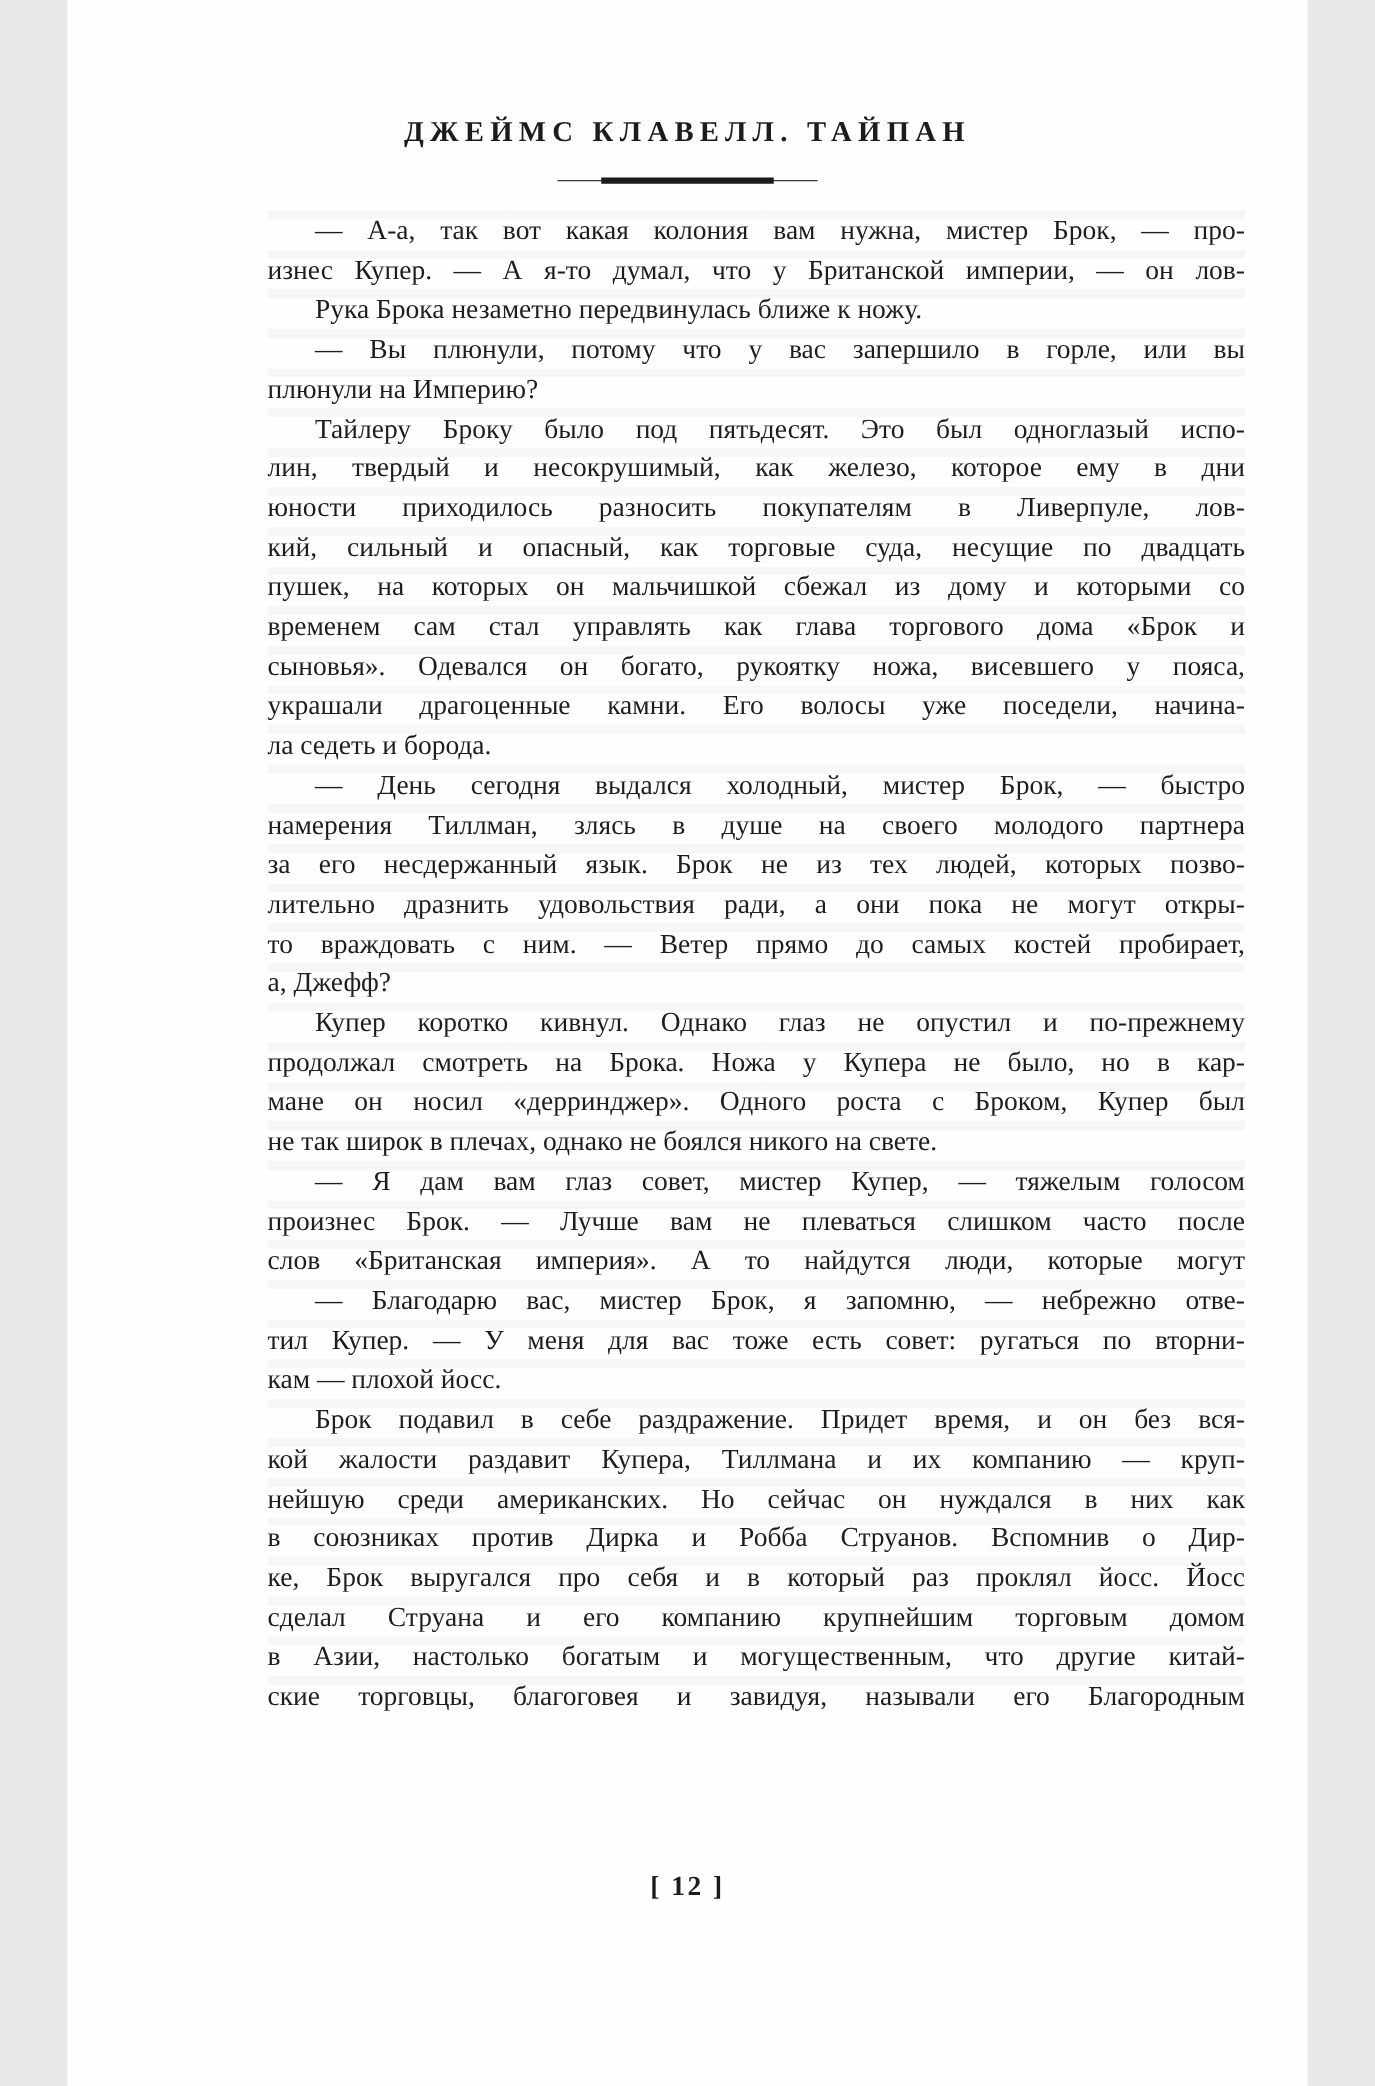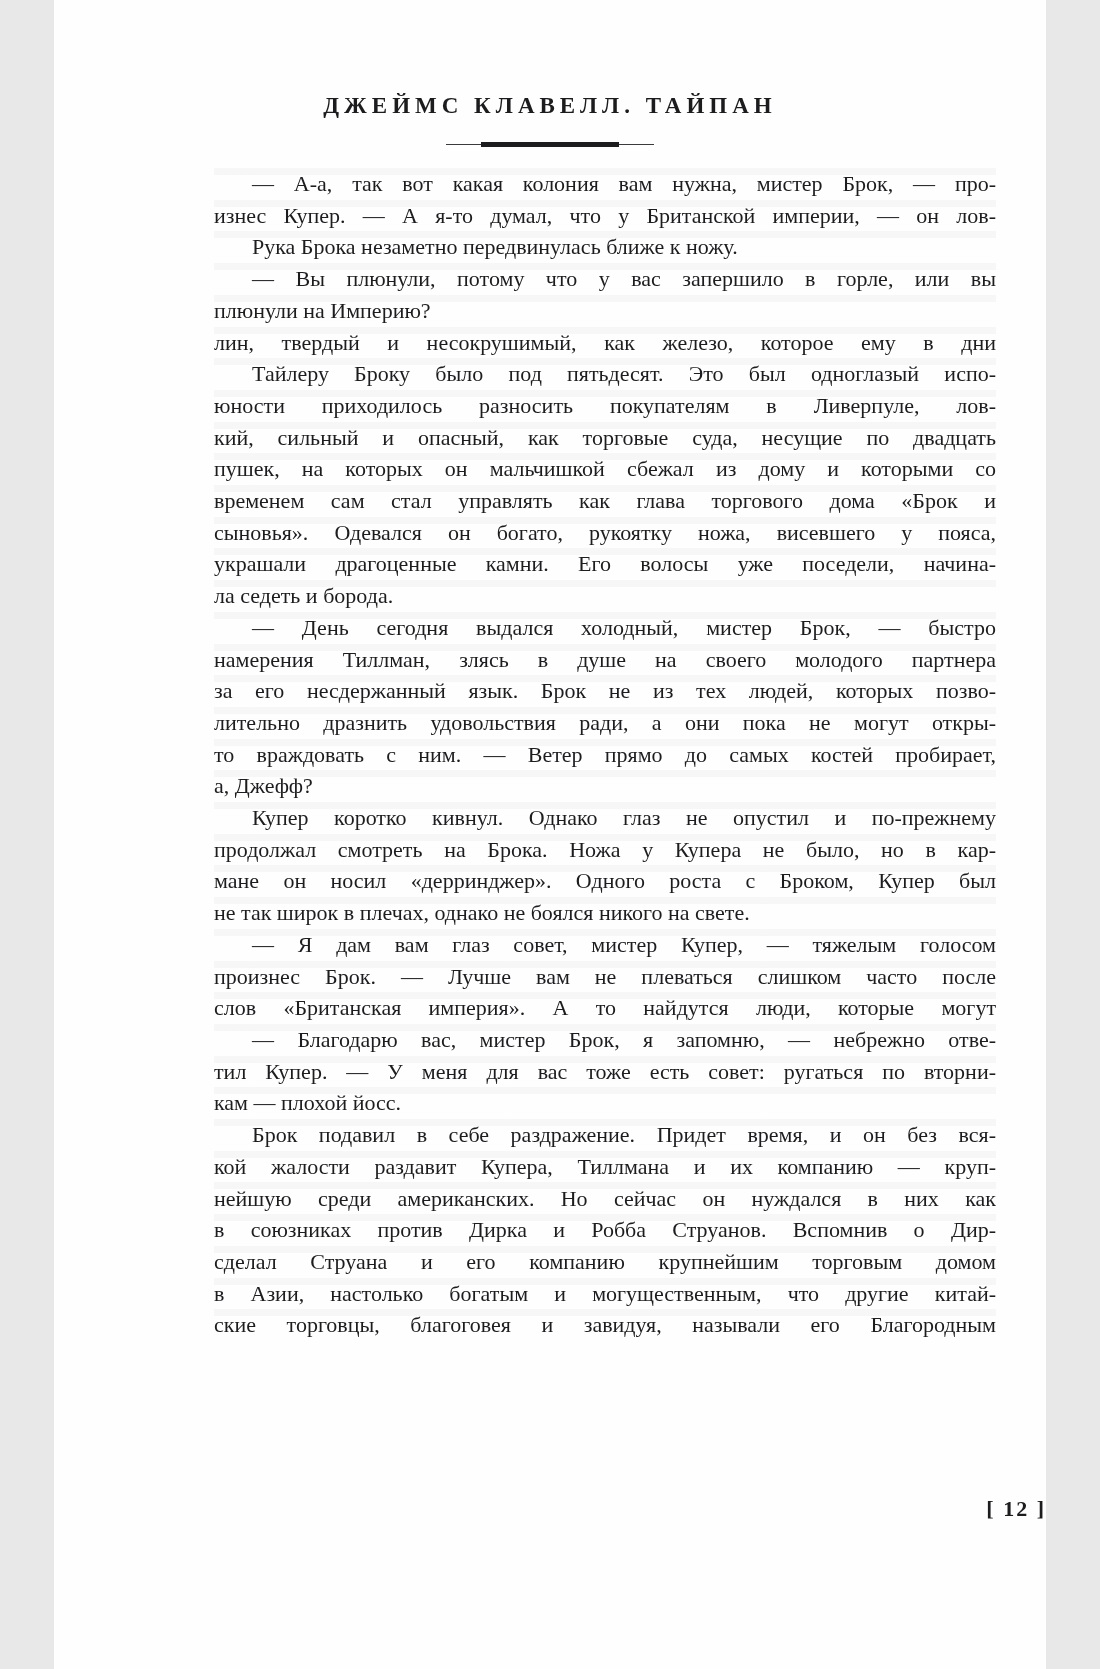--- a/index.html
+++ b/index.html
@@ -81,21 +81,21 @@
     -moz-text-align-last: left;
   }
   .para.indent .line.first {
     text-indent: 38px;
   }
   .page-number {
     position: absolute;
     top: 1496px;
     left: 0;
     width: 100%;
-    text-align: right;
+    text-align: center;
     font-size: 22px;
     font-weight: bold;
     letter-spacing: 2px;
     color: #1c1c1e;
   }
 </style>
 </head>
 <body>
 
 <div class="page">
@@ -113,22 +113,22 @@
         <div class="line">изнес Купер. — А я-то думал, что у Британской империи, — он лов-</div>
       </div>
       <div class="para indent">
         <div class="line first last">Рука Брока незаметно передвинулась ближе к ножу.</div>
       </div>
       <div class="para indent">
         <div class="line first">— Вы плюнули, потому что у вас запершило в горле, или вы</div>
         <div class="line last">плюнули на Империю?</div>
       </div>
       <div class="para indent">
+        <div class="line first">Тайлеру Броку было под пятьдесят. Это был одноглазый испо-</div>
         <div class="line">лин, твердый и несокрушимый, как железо, которое ему в дни</div>
-        <div class="line first">Тайлеру Броку было под пятьдесят. Это был одноглазый испо-</div>
         <div class="line">юности приходилось разносить покупателям в Ливерпуле, лов-</div>
         <div class="line">кий, сильный и опасный, как торговые суда, несущие по двадцать</div>
         <div class="line">пушек, на которых он мальчишкой сбежал из дому и которыми со</div>
         <div class="line">временем сам стал управлять как глава торгового дома «Брок и</div>
         <div class="line">сыновья». Одевался он богато, рукоятку ножа, висевшего у пояса,</div>
         <div class="line">украшали драгоценные камни. Его волосы уже поседели, начина-</div>
         <div class="line last">ла седеть и борода.</div>
       </div>
       <div class="para indent">
         <div class="line first">— День сегодня выдался холодный, мистер Брок, — быстро</div>
@@ -152,20 +152,21 @@
       <div class="para indent">
         <div class="line first">— Благодарю вас, мистер Брок, я запомню, — небрежно отве-</div>
         <div class="line">тил Купер. — У меня для вас тоже есть совет: ругаться по вторни-</div>
         <div class="line last">кам — плохой йосс.</div>
       </div>
       <div class="para indent">
         <div class="line first">Брок подавил в себе раздражение. Придет время, и он без вся-</div>
         <div class="line">кой жалости раздавит Купера, Тиллмана и их компанию — круп-</div>
         <div class="line">нейшую среди американских. Но сейчас он нуждался в них как</div>
         <div class="line">в союзниках против Дирка и Робба Струанов. Вспомнив о Дир-</div>
+        <div class="line">ке, Брок выругался про себя и в который раз проклял йосс. Йосс</div>
         <div class="line">сделал Струана и его компанию крупнейшим торговым домом</div>
         <div class="line">в Азии, настолько богатым и могущественным, что другие китай-</div>
         <div class="line">ские торговцы, благоговея и завидуя, называли его Благородным</div>
       </div>
     </div>
 
   <div class="page-number">[ 12 ]</div>
 
 </div>
 

